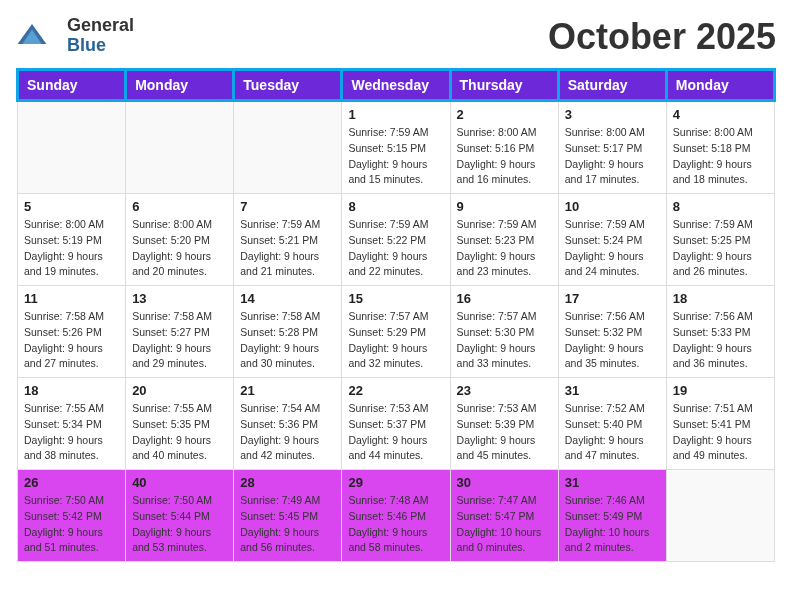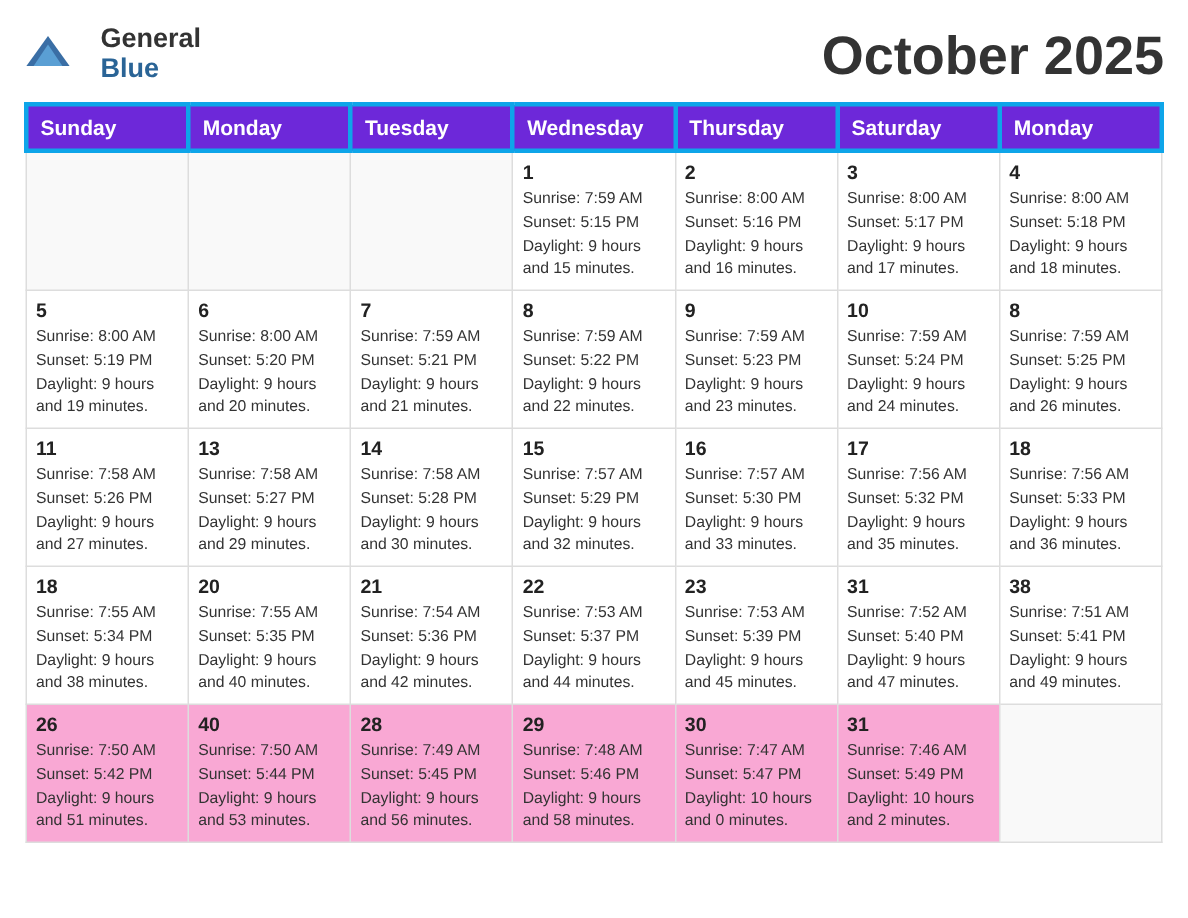--- a/index.html
+++ b/index.html
@@ -86,21 +86,21 @@
     }
     .day-info {
       font-size: 10.5px;
       line-height: 1.5;
       color: #333;
     }
     tr.week-row td {
       height: 85px;
     }
     tr.last-row td {
-      background: #f9a8d4;
+      background: #d946ef;
     }
   </style>
 </head>
 <body>
 
 <div class="header">
   <div class="logo">
     <svg class="logo-icon" viewBox="0 0 40 40" xmlns="http://www.w3.org/2000/svg">
       <polygon points="20,5 38,30 2,30" fill="#3a6ea5"></polygon>
       <polygon points="20,12 32,30 8,30" fill="#5a9fd4"></polygon>
@@ -228,21 +228,21 @@
         </td>
         <td>
           <div class="day-number">23</div>
           <div class="day-info">Sunrise: 7:53 AM<br>Sunset: 5:39 PM<br>Daylight: 9 hours<br>and 45 minutes.</div>
         </td>
         <td>
           <div class="day-number">31</div>
           <div class="day-info">Sunrise: 7:52 AM<br>Sunset: 5:40 PM<br>Daylight: 9 hours<br>and 47 minutes.</div>
         </td>
         <td>
-          <div class="day-number">38</div>
+          <div class="day-number">19</div>
           <div class="day-info">Sunrise: 7:51 AM<br>Sunset: 5:41 PM<br>Daylight: 9 hours<br>and 49 minutes.</div>
         </td>
       </tr>
       <tr class="week-row last-row">
         <td>
           <div class="day-number">26</div>
           <div class="day-info">Sunrise: 7:50 AM<br>Sunset: 5:42 PM<br>Daylight: 9 hours<br>and 51 minutes.</div>
         </td>
         <td>
           <div class="day-number">40</div>

